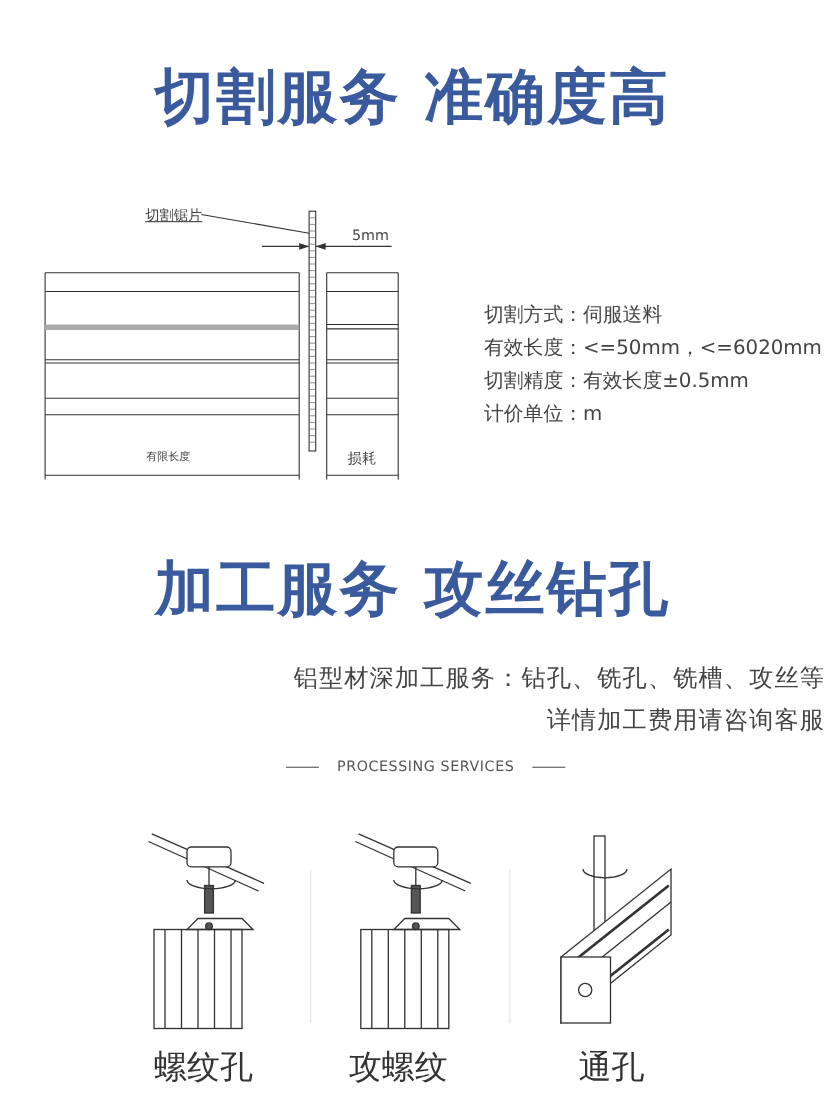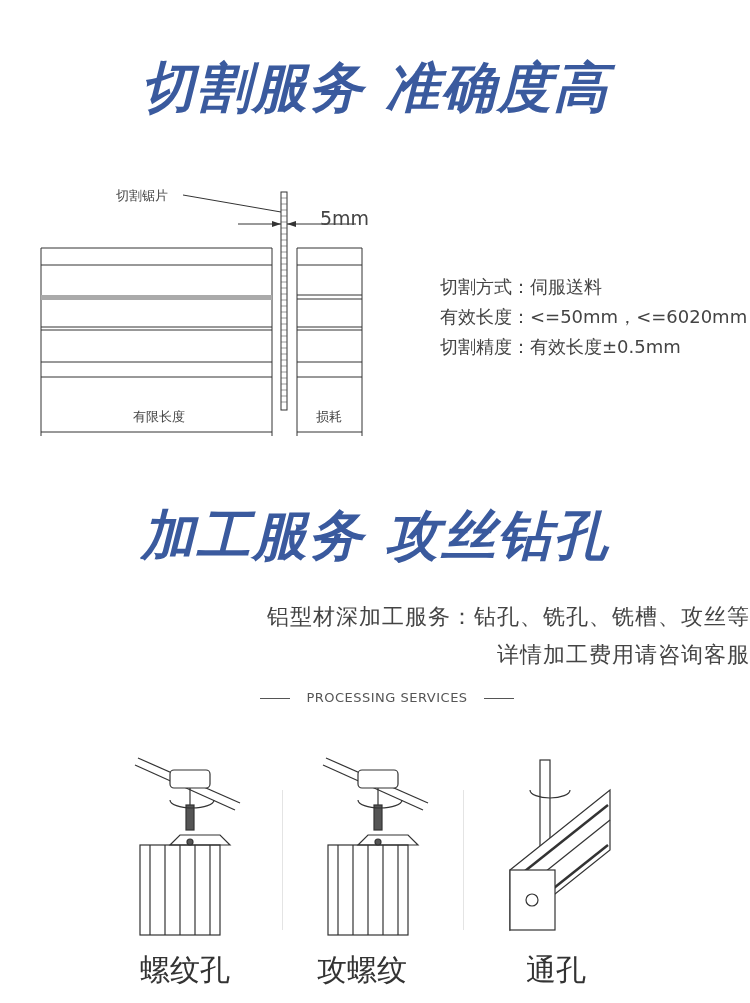--- a/index.html
+++ b/index.html
@@ -1,19 +1,19 @@
 <!DOCTYPE html>
 <html><head>
 <meta charset="utf-8">
 <style>
   html, body { margin:0; padding:0; background:#ffffff; }
   body { width:750px; height:1003px; position:relative; overflow:hidden;
          font-family:"DejaVu Sans", "Liberation Sans", sans-serif; color:#333; }
   .title { position:absolute; left:0; width:750px; text-align:center;
-           font-weight:bold; font-size:54px; letter-spacing:2px; color:#3a5a9e;font-style:italic; }
+           font-weight:bold; font-size:54px; letter-spacing:2px; color:#3a5a9e; }
   #t1 { top:52px; }
   #t2 { top:500px; }
   .diagram { position:absolute; left:0; top:0; width:750px; height:460px; }
   .specs { position:absolute; left:440px; top:272px; font-size:18px; color:#444; line-height:30px; }
   .specs div { white-space:nowrap; }
   .desc { position:absolute; left:0; width:750px; text-align:right; font-size:22px; color:#444; letter-spacing:1px; }
   #d1 { top:602px; }
   #d2 { top:640px; }
   .proc { position:absolute; top:690px; left:0; width:750px; text-align:center; font-size:13px; color:#555; letter-spacing:0.5px;padding-left:12px; }
   .proc .line { display:inline-block; width:30px; height:1px; background:#555; vertical-align:middle; margin:0 16px; }
@@ -93,29 +93,30 @@
       <line x1="281" y1="372" x2="287" y2="372"></line>
     <line x1="281" y1="378" x2="287" y2="378"></line>
       <line x1="281" y1="384" x2="287" y2="384"></line>
     <line x1="281" y1="390" x2="287" y2="390"></line>
       <line x1="281" y1="396" x2="287" y2="396"></line>
     <line x1="281" y1="402" x2="287" y2="402"></line>
   </g>
   <polygon points="281,224 272,221 272,227" fill="#333"></polygon>
   <polygon points="287,224 296,221 296,227" fill="#333"></polygon>
 </svg>
-<div style="position:absolute;left:116px;top:187px;font-size:13px;color:#444;">切割锯片</div>
-<div style="position:absolute;left:320px;top:207px;font-size:19px;color:#444;">5mm</div>
-<div style="position:absolute;left:133px;top:408px;font-size:13px;color:#444;">有限长度</div>
+<div style="position:absolute;left:132px;top:187px;font-size:13px;color:#444;text-decoration:underline;">切割锯片</div>
+<div style="position:absolute;left:320px;top:207px;font-size:13px;color:#444;">5mm</div>
+<div style="position:absolute;left:133px;top:408px;font-size:10px;color:#444;">有限长度</div>
 <div style="position:absolute;left:316px;top:408px;font-size:13px;color:#444;">损耗</div>
 
 <div class="specs">
   <div>切割方式：伺服送料</div>
   <div>有效长度：&lt;=50mm，&lt;=6020mm</div>
   <div>切割精度：有效长度±0.5mm</div>
+  <div>计价单位：m</div>
 </div>
 
 <div id="t2" class="title">加工服务 攻丝钻孔</div>
 <div id="d1" class="desc">铝型材深加工服务：钻孔、铣孔、铣槽、攻丝等</div>
 <div id="d2" class="desc">详情加工费用请咨询客服</div>
 
 <div class="proc">
   <span class="line"></span><span>PROCESSING SERVICES</span><span class="line"></span>
 </div>
 

